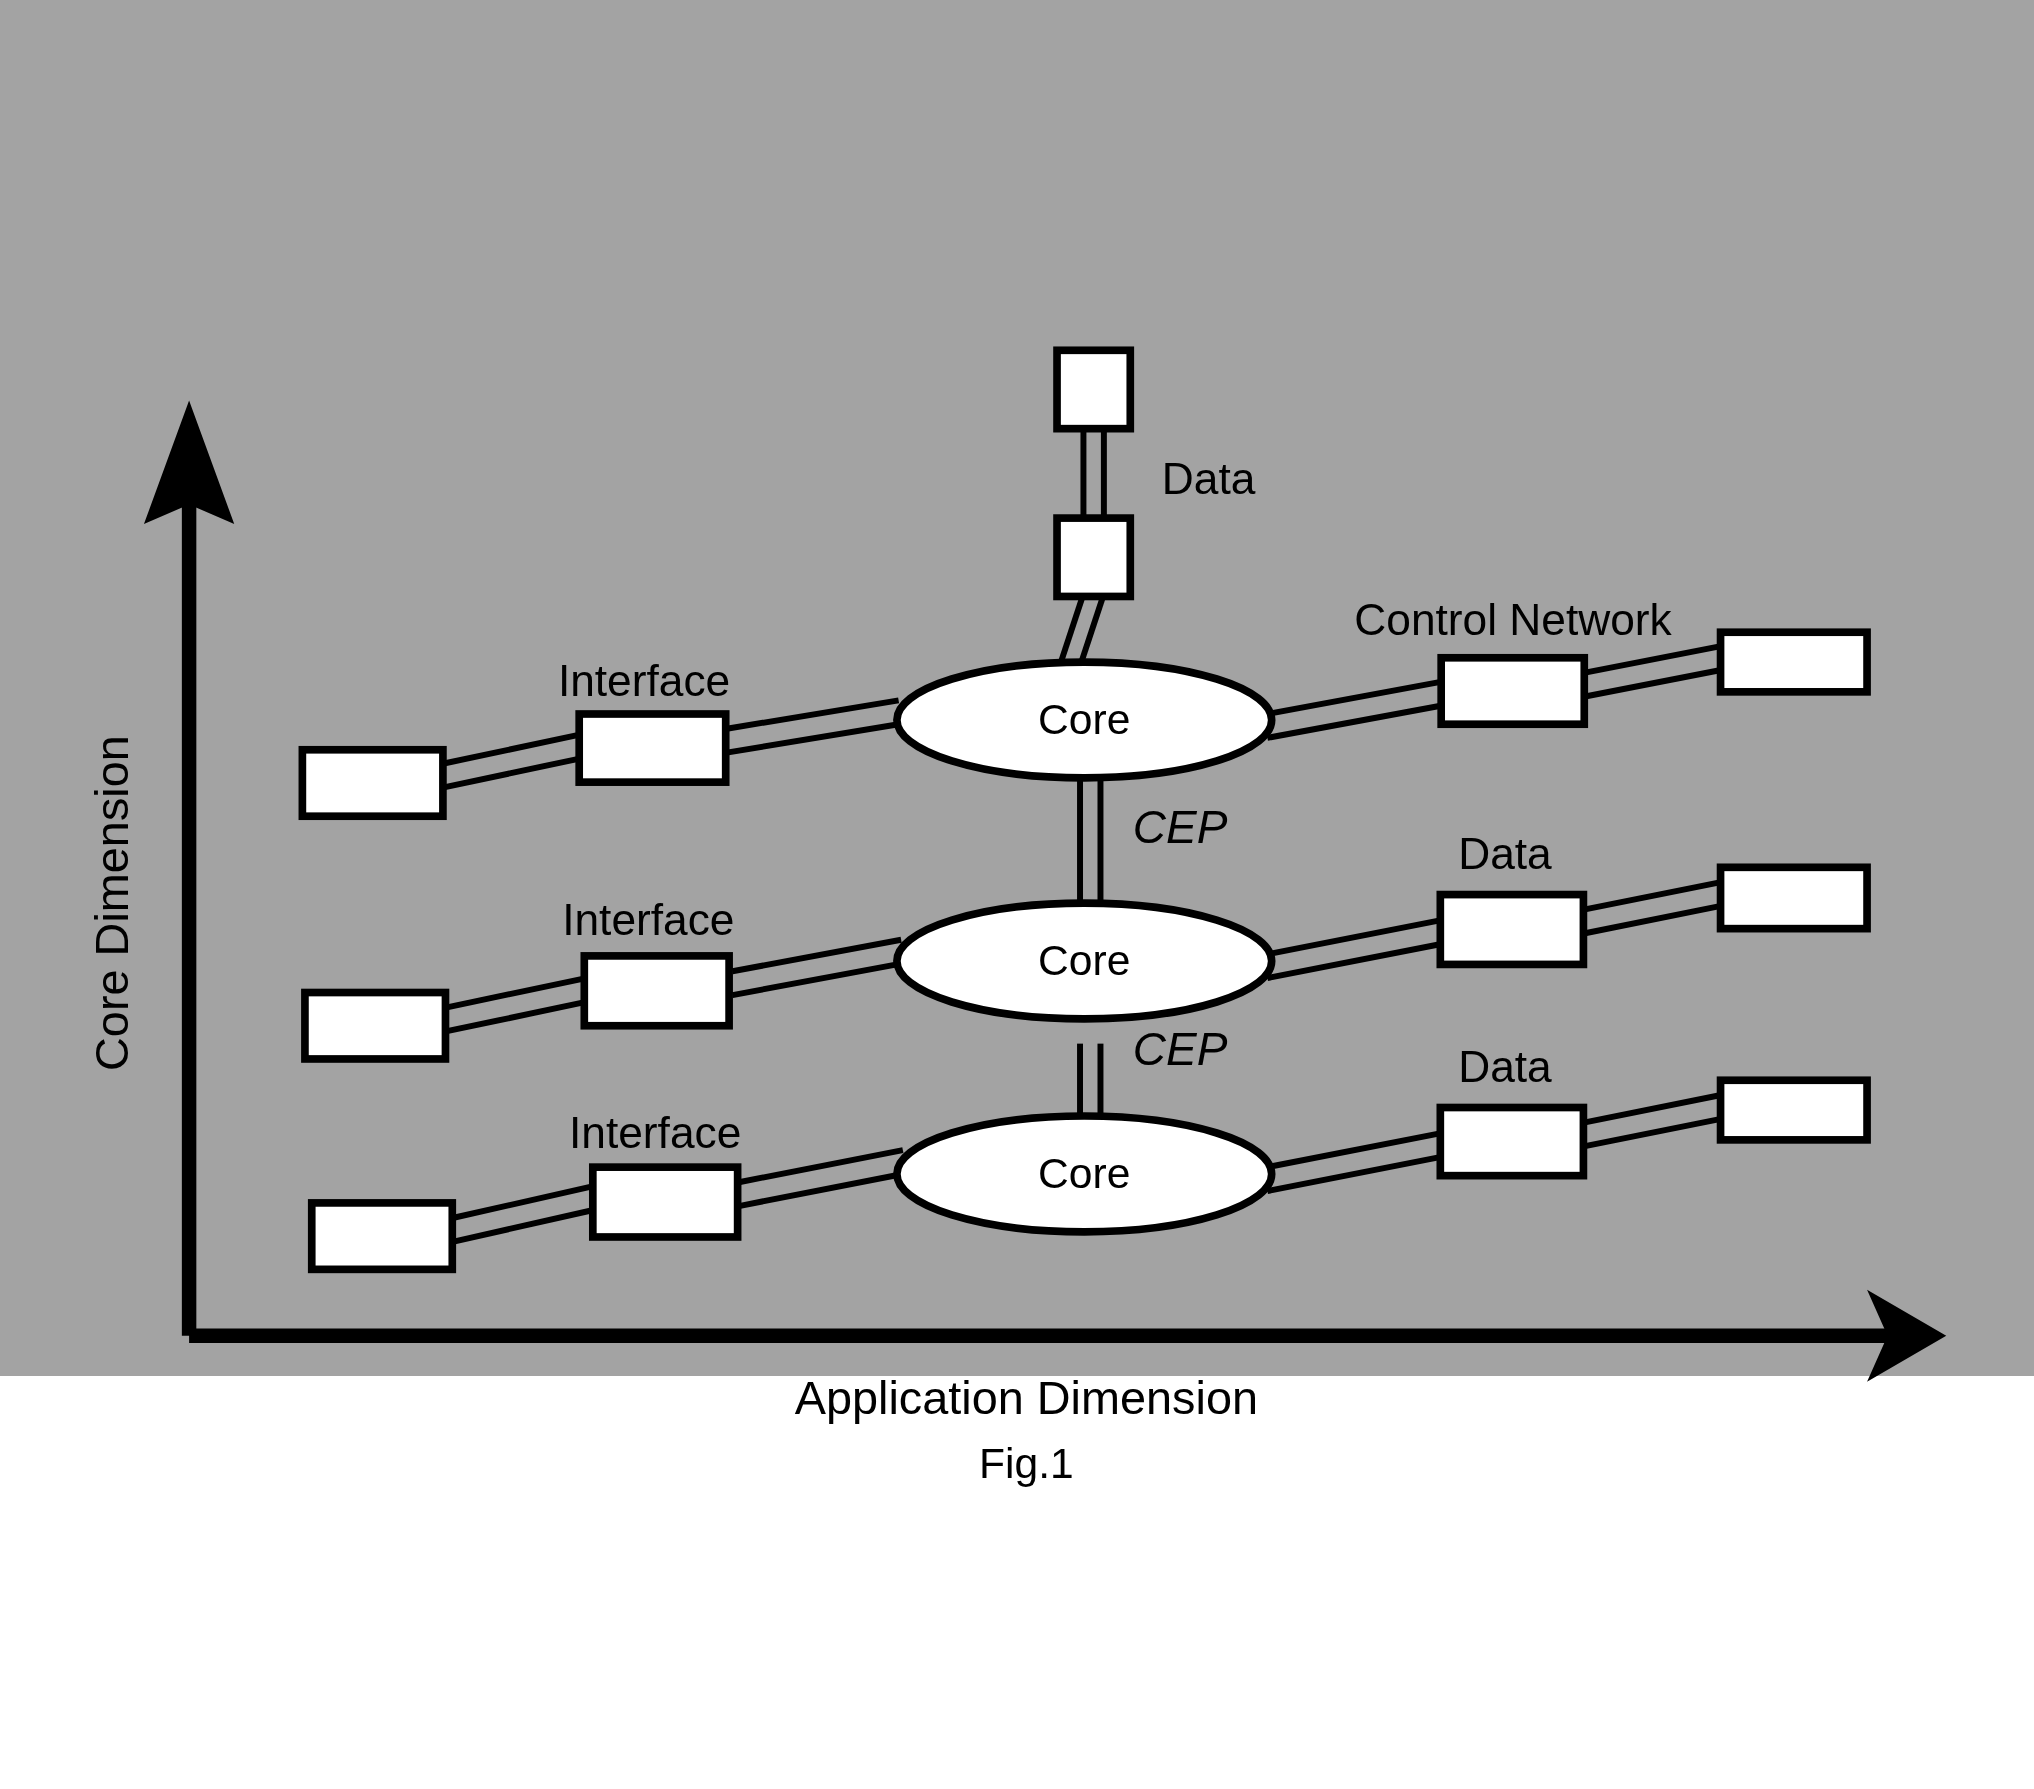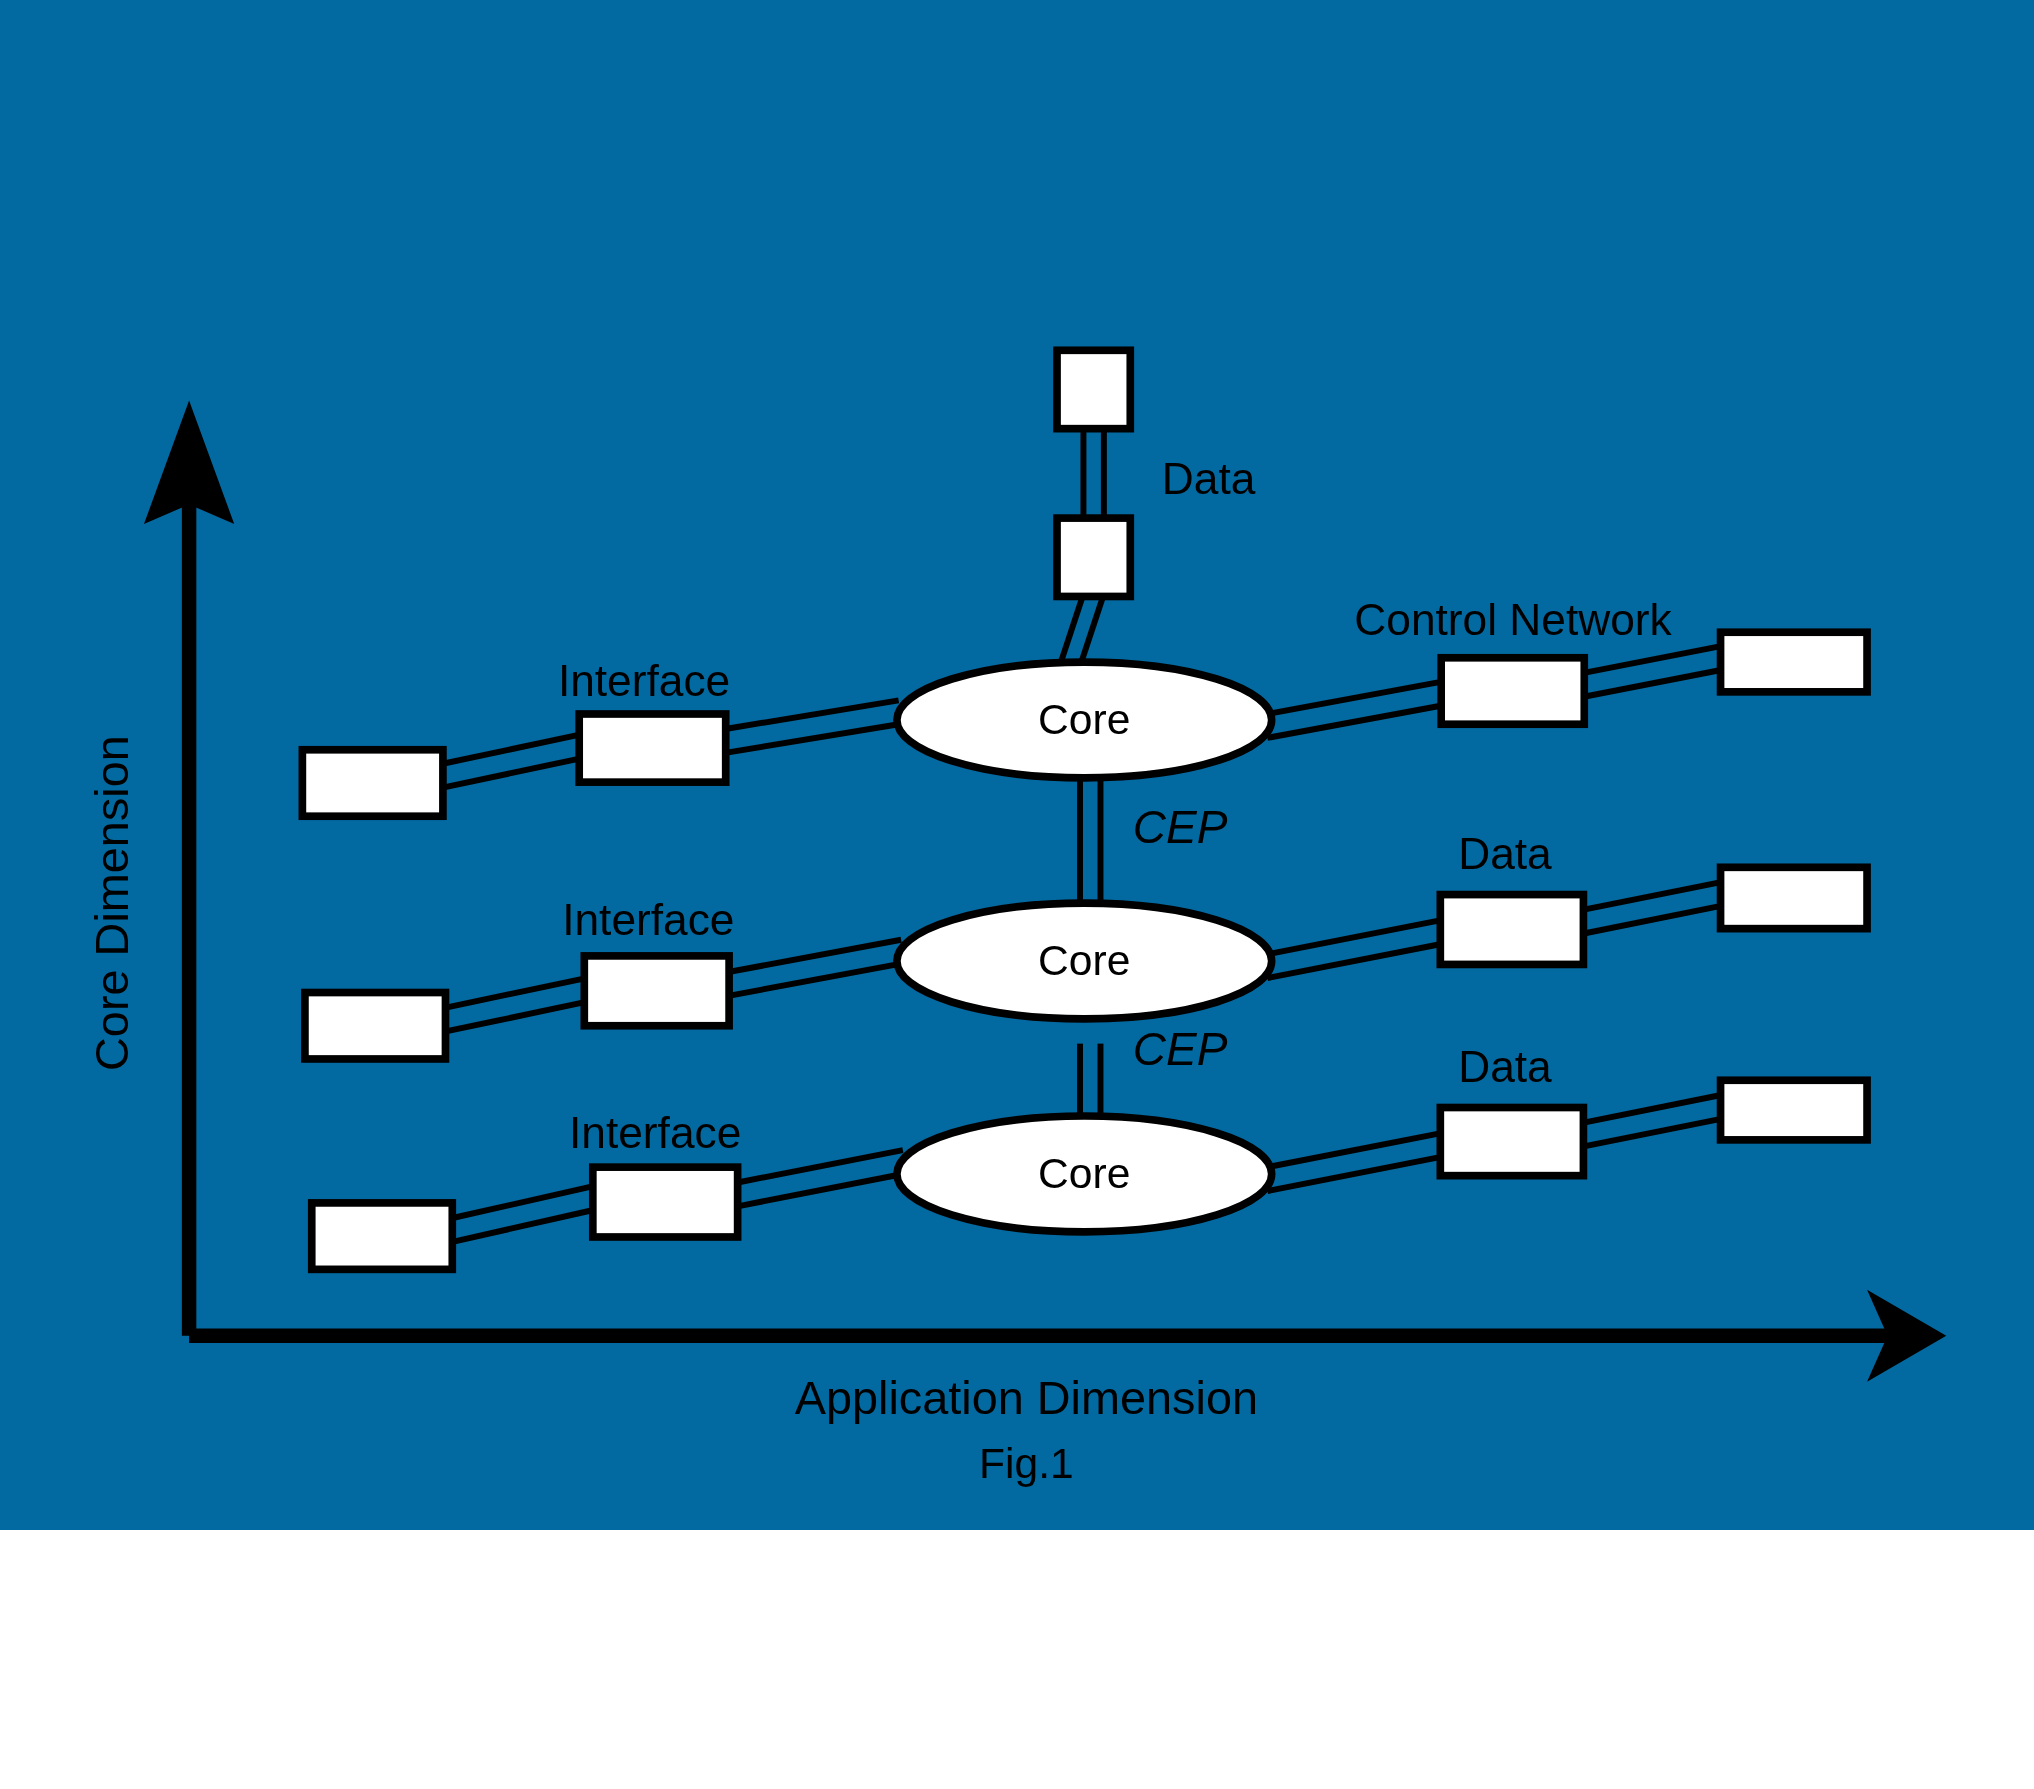--- a/index.html
+++ b/index.html
@@ -9,22 +9,22 @@
   }
   body {
     width: 2034px;
     height: 1790px;
     font-family: "Liberation Sans", sans-serif;
     overflow: hidden;
   }
   #figure-root {
     position: relative;
     width: 2034px;
-    height: 1530px;
-    background: #0369a1;
+    height: 1376px;
+    background: #a3a3a3;
   }
   svg#diagram {
     position: absolute;
     left: 0;
     top: 0;
     width: 2034px;
     height: 1790px;
     display: block;
   }
   .node-box {

